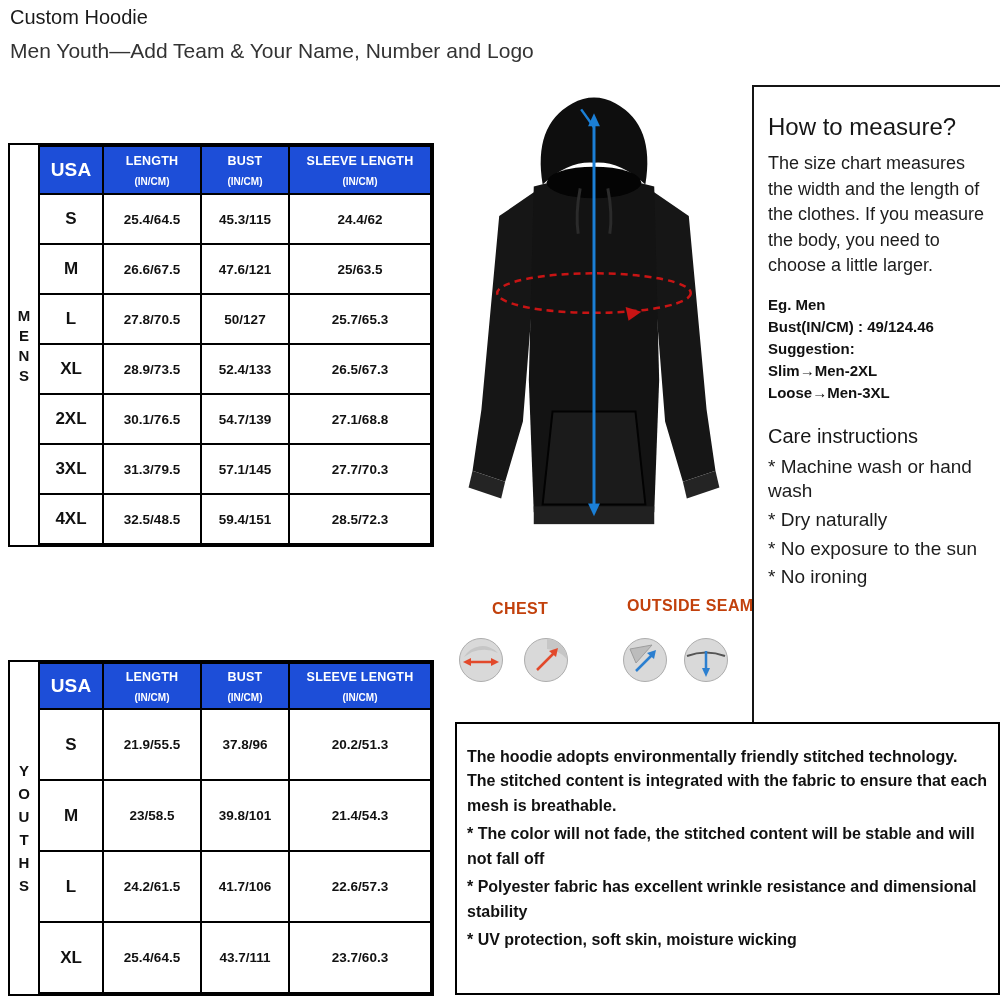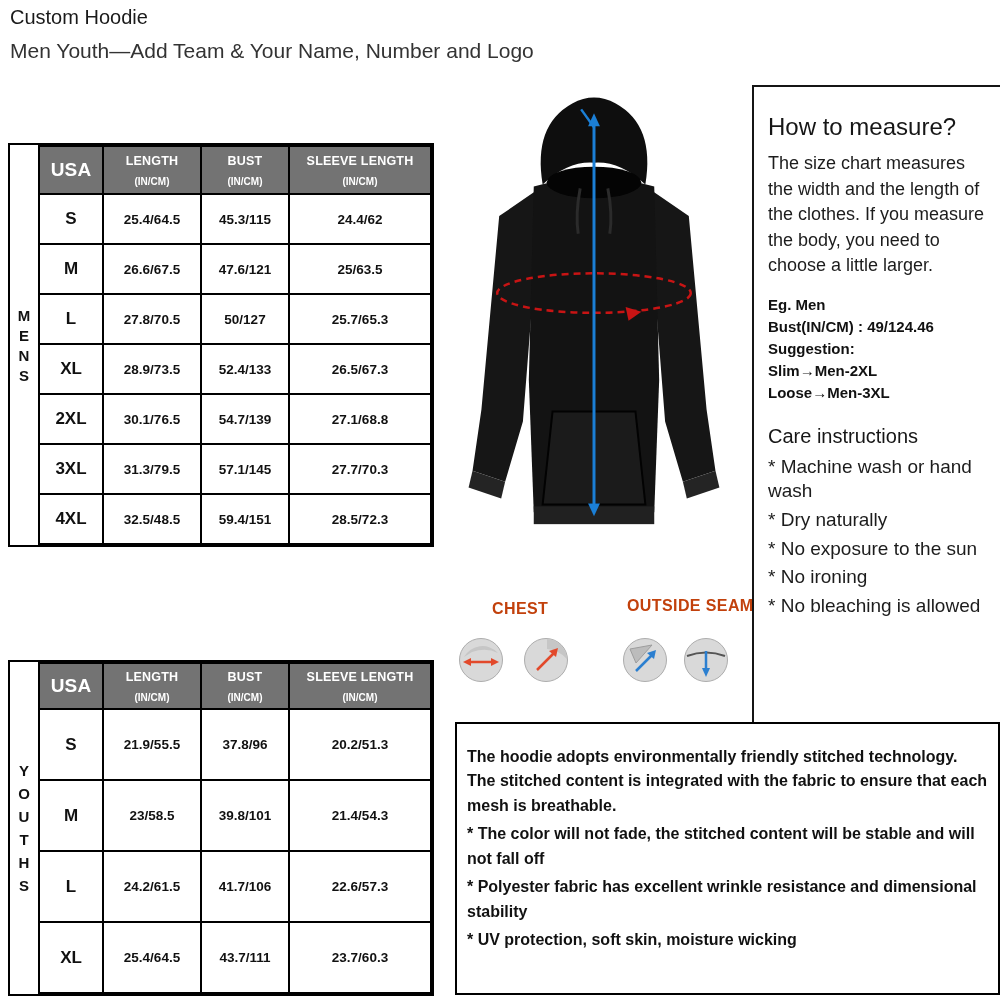--- a/index.html
+++ b/index.html
@@ -12,21 +12,21 @@
   .page-subtitle{font-size:21px;font-weight:400;color:#333;margin-top:10px}
 
   
   .size-table-wrap{position:absolute;border:2px solid #000;display:flex;background:#fff}
   #mens-table{left:8px;top:143px;width:426px}
   #youths-table{left:8px;top:660px;width:426px}
   .group-label{width:28px;display:flex;flex-direction:column;align-items:center;justify-content:center;gap:3px;font-weight:700;font-size:15px;color:#111}
   #youths-table .group-label{gap:6px}
   .size-table{border-collapse:collapse;width:calc(100% - 28px);table-layout:fixed}
   .size-table th,.size-table td{border:2px solid #000;text-align:center;vertical-align:middle;padding:0 2px}
-  .size-table thead th{background:#737373;color:#fff}
+  .size-table thead th{background:#1d4ed8;color:#fff}
   .h-main{font-size:12.5px;font-weight:700;letter-spacing:.2px}
   th.col-usa .h-main{font-size:19px}
   .h-sub{font-size:10px;font-weight:700;margin-top:8px}
   .size-cell{font-size:17px;font-weight:700}
   .val-cell{font-size:13.5px;font-weight:700}
   .col-usa{width:64px}.col-length{width:98px}.col-bust{width:88px}
   #mens-table thead tr{height:48px}
   #mens-table tbody tr{height:50px}
   #youths-table thead tr{height:46px}
   #youths-table tbody tr{height:71px}
@@ -268,21 +268,20 @@
     <div>Suggestion:</div>
     <div>Slim→Men-2XL</div>
     <div>Loose→Men-3XL</div>
   </div>
   <div class="care-title">Care instructions</div>
   <div class="care-list">
     <div>* Machine wash or hand wash</div>
     <div>* Dry naturally</div>
     <div>* No exposure to the sun</div>
     <div>* No ironing</div>
-    <div>* No bleaching is allowed</div>
   </div>
 </div>
 
 <div class="desc-box">
   <p>The hoodie adopts environmentally friendly stitched technology. The stitched content is integrated with the fabric to ensure that each mesh is breathable.</p>
   <p>* The color will not fade, the stitched content will be stable and will not fall off</p>
   <p>* Polyester fabric has excellent wrinkle resistance and dimensional stability</p>
   <p>* UV protection, soft skin, moisture wicking</p>
 </div>
 

